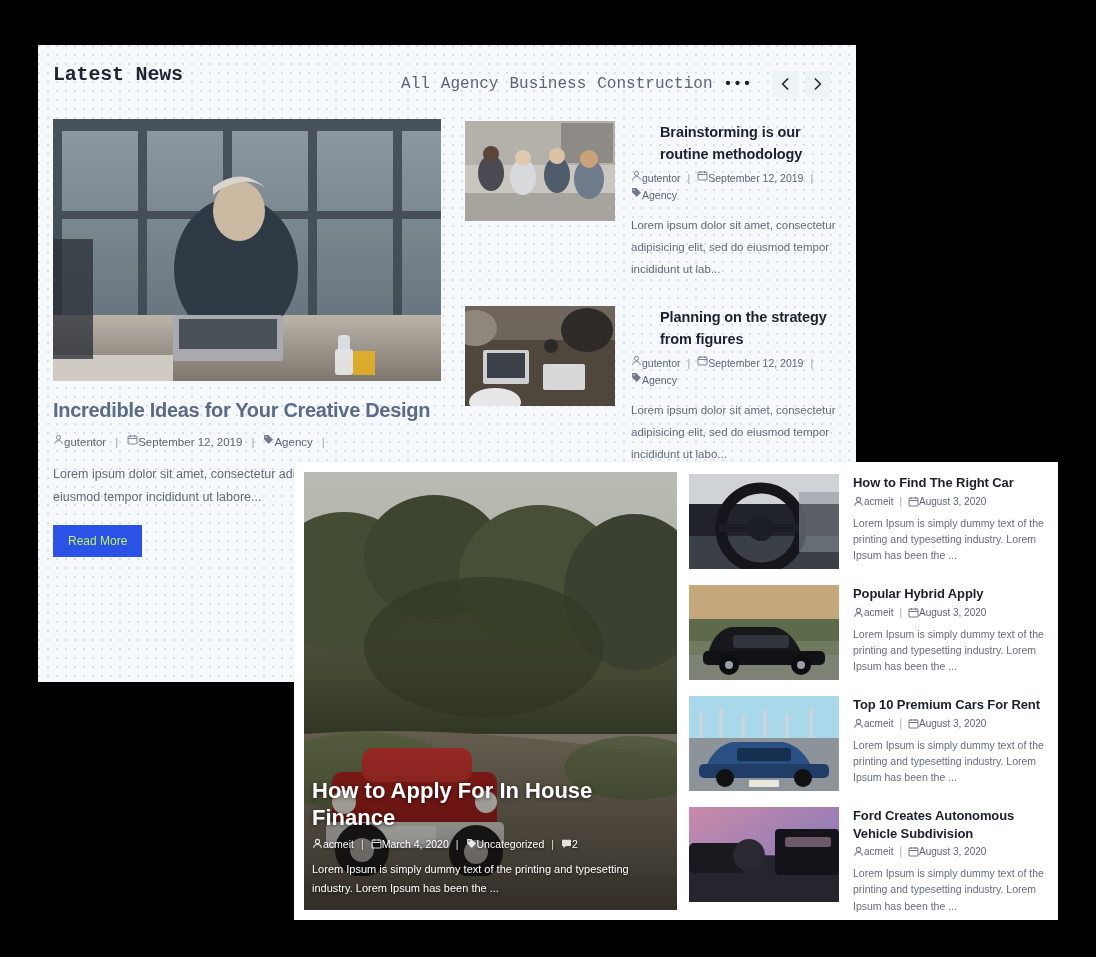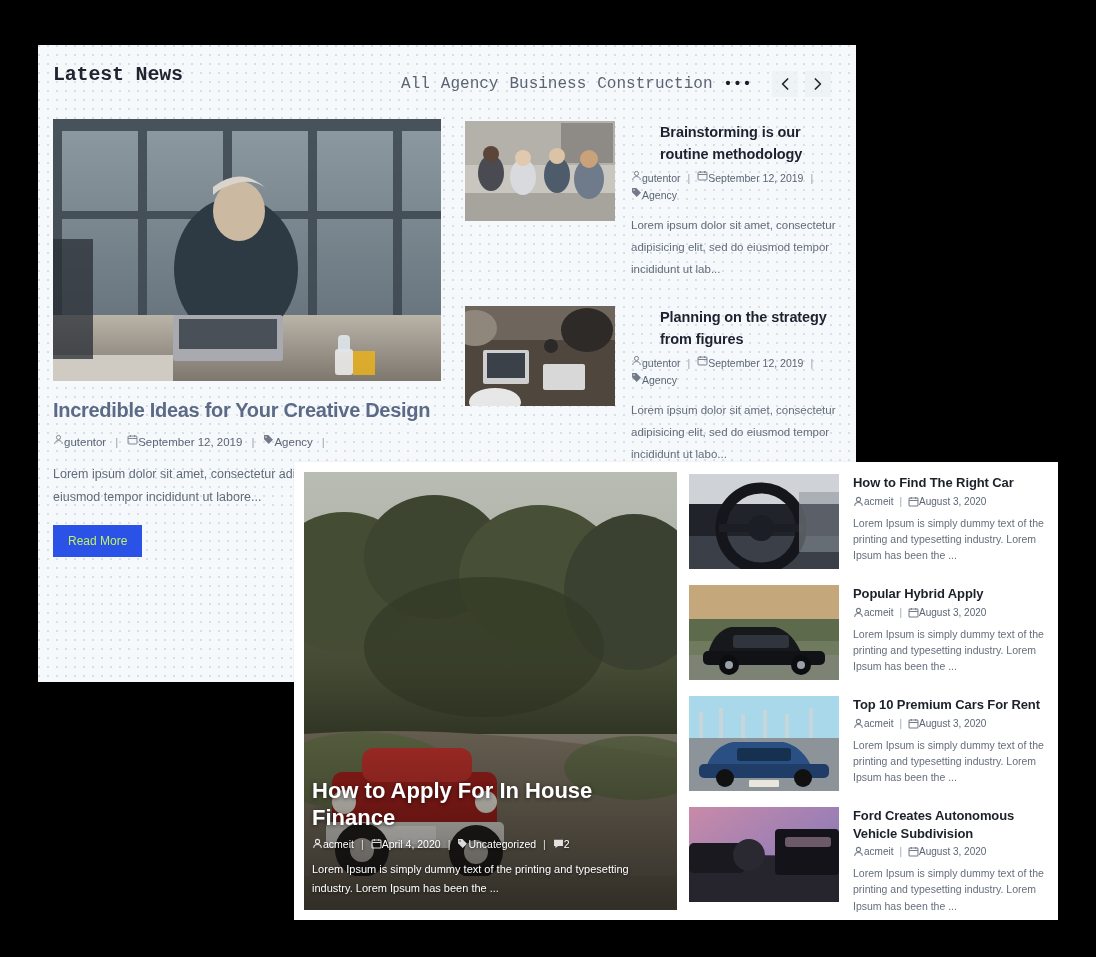--- a/index.html
+++ b/index.html
@@ -491,21 +491,21 @@
             </svg>
             <span>acmeit</span>
           </span>
           <span class="meta-sep">|</span>
           <span class="meta-item">
             <svg class="meta-ic" viewBox="0 0 16 16">
               <rect x="1.5" y="3" width="13" height="11.5" rx="1.2" fill="none" stroke="#ffffff" stroke-width="1.5"></rect>
               <path d="M1.5 6.5h13" stroke="#ffffff" stroke-width="1.5"></path>
               <path d="M4.8 1.5v3M11.2 1.5v3" stroke="#ffffff" stroke-width="1.5"></path>
             </svg>
-            <span>April 4, 2020</span>
+            <span>March 4, 2020</span>
           </span>
           <span class="meta-sep">|</span>
           <span class="meta-item">
             <svg class="meta-ic" viewBox="0 0 16 16">
               <path d="M1.5 1.5h6.2l6.8 6.8-6.2 6.2-6.8-6.8z" fill="#ffffff"></path>
               <circle cx="4.4" cy="4.4" r="1.1" fill="#3a3a3a"></circle>
             </svg>
             <span>Uncategorized</span>
           </span>
           <span class="meta-sep">|</span>

